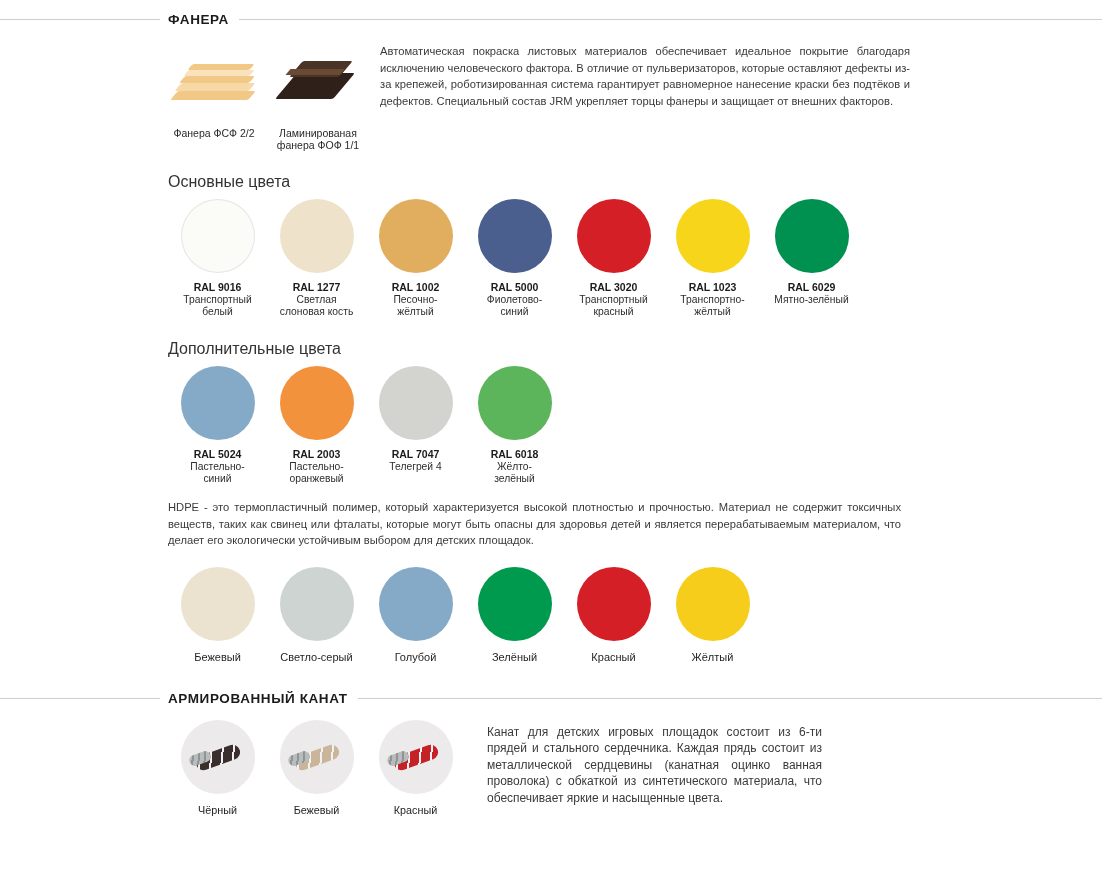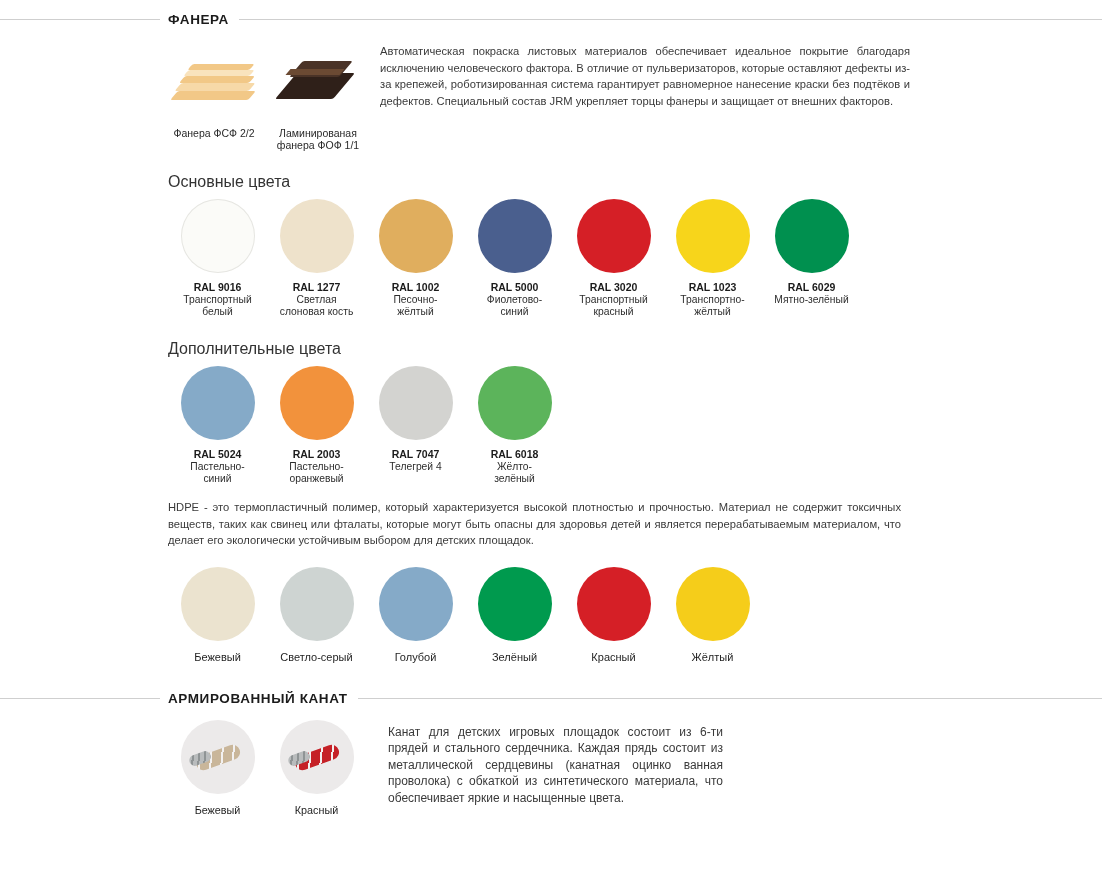--- a/index.html
+++ b/index.html
@@ -329,20 +329,27 @@
     <div class="section-head">
       <div class="title">АРМИРОВАННЫЙ КАНАТ</div>
       <div class="rule"></div>
     </div>
   </div>
 
   <div class="rope-row">
     <div style="display:flex;" id="rope-items">
         <div class="rope-item">
           <div class="rope-circle" style="background: rgb(236, 234, 234);">
+            <div class="strand" style="background: repeating-linear-gradient(115deg, rgb(58, 47, 44) 0px, rgb(58, 47, 44) 5px, rgba(255, 255, 255, 0.35) 5px, rgba(255, 255, 255, 0.35) 7px, rgb(58, 47, 44) 7px, rgb(58, 47, 44) 11px);"></div>
+            <div style="position: absolute; left: 8px; top: 33px; width: 22px; height: 11px; border-radius: 6px; transform: rotate(-20deg); background: repeating-linear-gradient(115deg, rgb(185, 188, 189) 0px, rgb(185, 188, 189) 4px, rgb(143, 148, 149) 4px, rgb(143, 148, 149) 6px);"></div>
+          </div>
+          <div class="rope-name">Чёрный</div>
+        </div>
+        <div class="rope-item">
+          <div class="rope-circle" style="background: rgb(236, 234, 234);">
             <div class="strand" style="background: repeating-linear-gradient(115deg, rgb(201, 182, 154) 0px, rgb(201, 182, 154) 5px, rgba(255, 255, 255, 0.35) 5px, rgba(255, 255, 255, 0.35) 7px, rgb(201, 182, 154) 7px, rgb(201, 182, 154) 11px);"></div>
             <div style="position: absolute; left: 8px; top: 33px; width: 22px; height: 11px; border-radius: 6px; transform: rotate(-20deg); background: repeating-linear-gradient(115deg, rgb(185, 188, 189) 0px, rgb(185, 188, 189) 4px, rgb(143, 148, 149) 4px, rgb(143, 148, 149) 6px);"></div>
           </div>
           <div class="rope-name">Бежевый</div>
         </div>
         <div class="rope-item">
           <div class="rope-circle" style="background: rgb(236, 234, 234);">
             <div class="strand" style="background: repeating-linear-gradient(115deg, rgb(197, 33, 39) 0px, rgb(197, 33, 39) 5px, rgba(255, 255, 255, 0.35) 5px, rgba(255, 255, 255, 0.35) 7px, rgb(197, 33, 39) 7px, rgb(197, 33, 39) 11px);"></div>
             <div style="position: absolute; left: 8px; top: 33px; width: 22px; height: 11px; border-radius: 6px; transform: rotate(-20deg); background: repeating-linear-gradient(115deg, rgb(185, 188, 189) 0px, rgb(185, 188, 189) 4px, rgb(143, 148, 149) 4px, rgb(143, 148, 149) 6px);"></div>
           </div>

